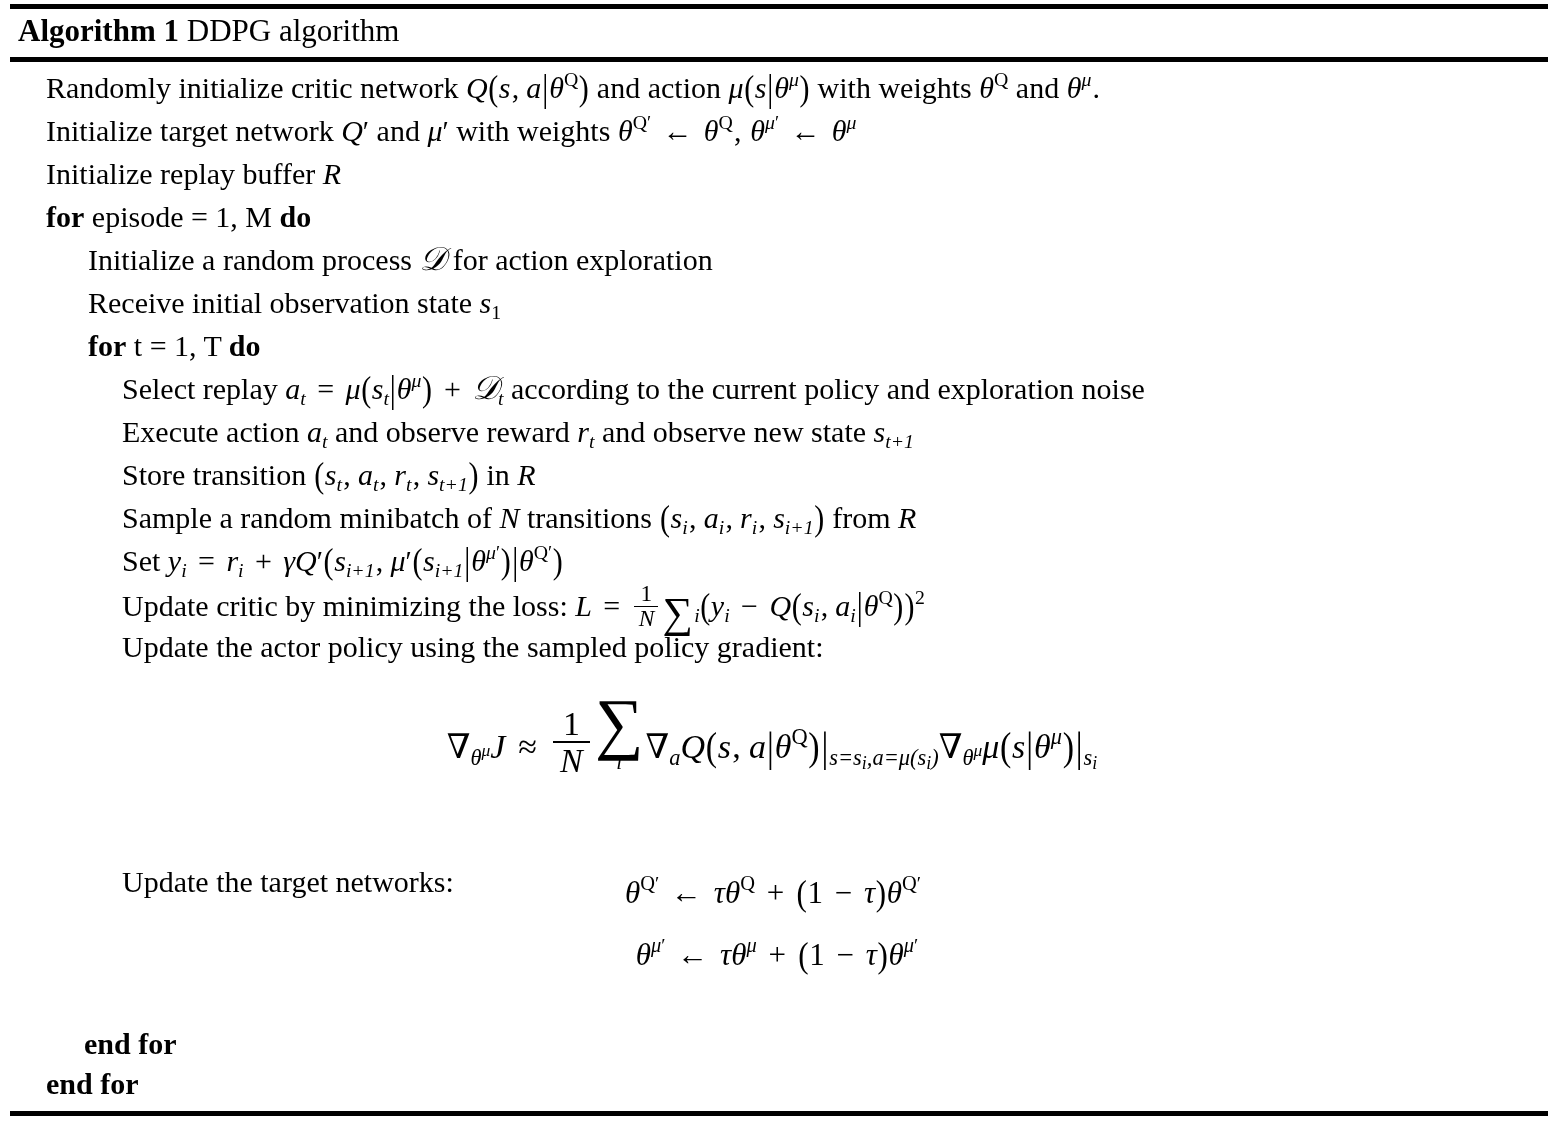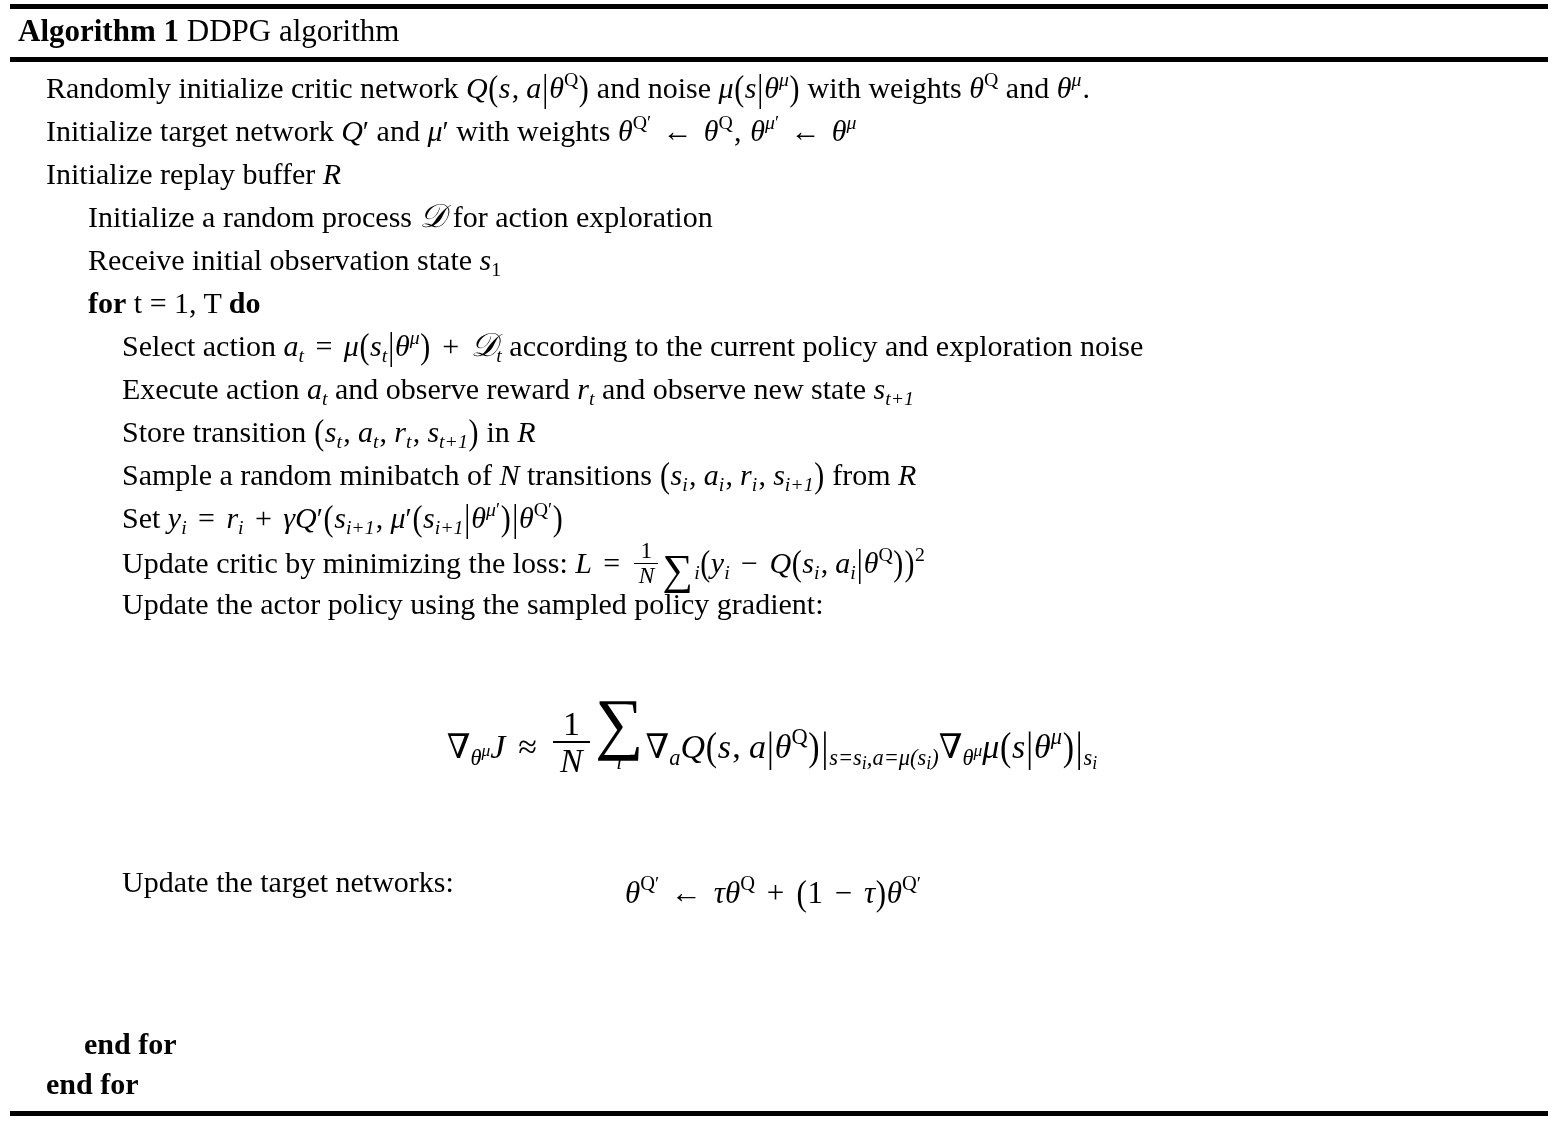--- a/index.html
+++ b/index.html
@@ -256,21 +256,21 @@
     <span class="cap-bold">Algorithm 1</span><span>&nbsp;</span><span>DDPG algorithm</span>
   </div>
 
   <div class="rule-mid"></div>
 
   <div class="alg-body">
 
     <div class="line ind0">
       <span>Randomly initialize critic network</span>
       <span class="mi">Q</span><span class="paren">(</span><span class="mi">s</span><span class="mo-tight">,</span> <span class="mi">a</span><span class="bar">|</span><span class="mi">θ</span><sup class="ex-up">Q</sup><span class="paren">)</span>
-      <span>and noise</span>
+      <span>and action</span>
       <span class="mi">μ</span><span class="paren">(</span><span class="mi">s</span><span class="bar">|</span><span class="mi">θ</span><sup class="ex">μ</sup><span class="paren">)</span>
       <span>with weights</span>
       <span class="mi">θ</span><sup class="ex-up">Q</sup>
       <span>and</span>
       <span class="mi">θ</span><sup class="ex">μ</sup><span class="mo-tight">.</span>
     </div>
 
     <div class="line ind0">
       <span>Initialize target network</span>
       <span class="mi">Q</span><span class="prime">′</span>
@@ -283,40 +283,45 @@
       <span class="mi">θ</span><sup class="ex">μ<span class="prime">′</span></sup>
       <span class="mo">←</span>
       <span class="mi">θ</span><sup class="ex">μ</sup>
     </div>
 
     <div class="line ind0">
       <span>Initialize replay buffer</span>
       <span class="mi">R</span>
     </div>
 
+    <div class="line ind0">
+      <span class="kw">for</span>
+      <span>episode = 1, M</span>
+      <span class="kw">do</span>
+    </div>
 
     <div class="line ind1">
       <span>Initialize a random process</span>
       <span class="cal">𝒟</span>
       <span>for action exploration</span>
     </div>
 
     <div class="line ind1">
       <span>Receive initial observation state</span>
       <span class="mi">s</span><sub class="sb-up">1</sub>
     </div>
 
     <div class="line ind1">
       <span class="kw">for</span>
       <span>t = 1, T</span>
       <span class="kw">do</span>
     </div>
 
     <div class="line ind2">
-      <span>Select action</span>
+      <span>Select replay</span>
       <span class="mi">a</span><sub class="sb">t</sub>
       <span class="mo">=</span>
       <span class="mi">μ</span><span class="paren">(</span><span class="mi">s</span><sub class="sb">t</sub><span class="bar">|</span><span class="mi">θ</span><sup class="ex">μ</sup><span class="paren">)</span>
       <span class="mo">+</span>
       <span class="cal">𝒟</span><sub class="sb">t</sub>
       <span>according to the current policy and exploration noise</span>
     </div>
 
     <div class="line ind2">
       <span>Execute action</span>
@@ -380,20 +385,29 @@
   <div id="target-eq-q" class="display-eq">
     <span class="mi">θ</span><sup class="ex-up">Q<span class="prime">′</span></sup>
     <span class="mo">←</span>
     <span class="mi">τ</span><span class="mi">θ</span><sup class="ex-up">Q</sup>
     <span class="mo">+</span>
     <span class="paren">(</span><span class="mi-up">1</span>
     <span class="mo">−</span>
     <span class="mi">τ</span><span class="paren">)</span><span class="mi">θ</span><sup class="ex-up">Q<span class="prime">′</span></sup>
   </div>
 
+  <div id="target-eq-mu" class="display-eq">
+    <span class="mi">θ</span><sup class="ex">μ<span class="prime">′</span></sup>
+    <span class="mo">←</span>
+    <span class="mi">τ</span><span class="mi">θ</span><sup class="ex">μ</sup>
+    <span class="mo">+</span>
+    <span class="paren">(</span><span class="mi-up">1</span>
+    <span class="mo">−</span>
+    <span class="mi">τ</span><span class="paren">)</span><span class="mi">θ</span><sup class="ex">μ<span class="prime">′</span></sup>
+  </div>
 
   <div id="end-for-inner" class="line ind-endinner">
     <span class="kw">end for</span>
   </div>
 
   <div id="end-for-outer" class="line ind-endouter">
     <span class="kw">end for</span>
   </div>
 
   <div class="rule-bottom"></div>

